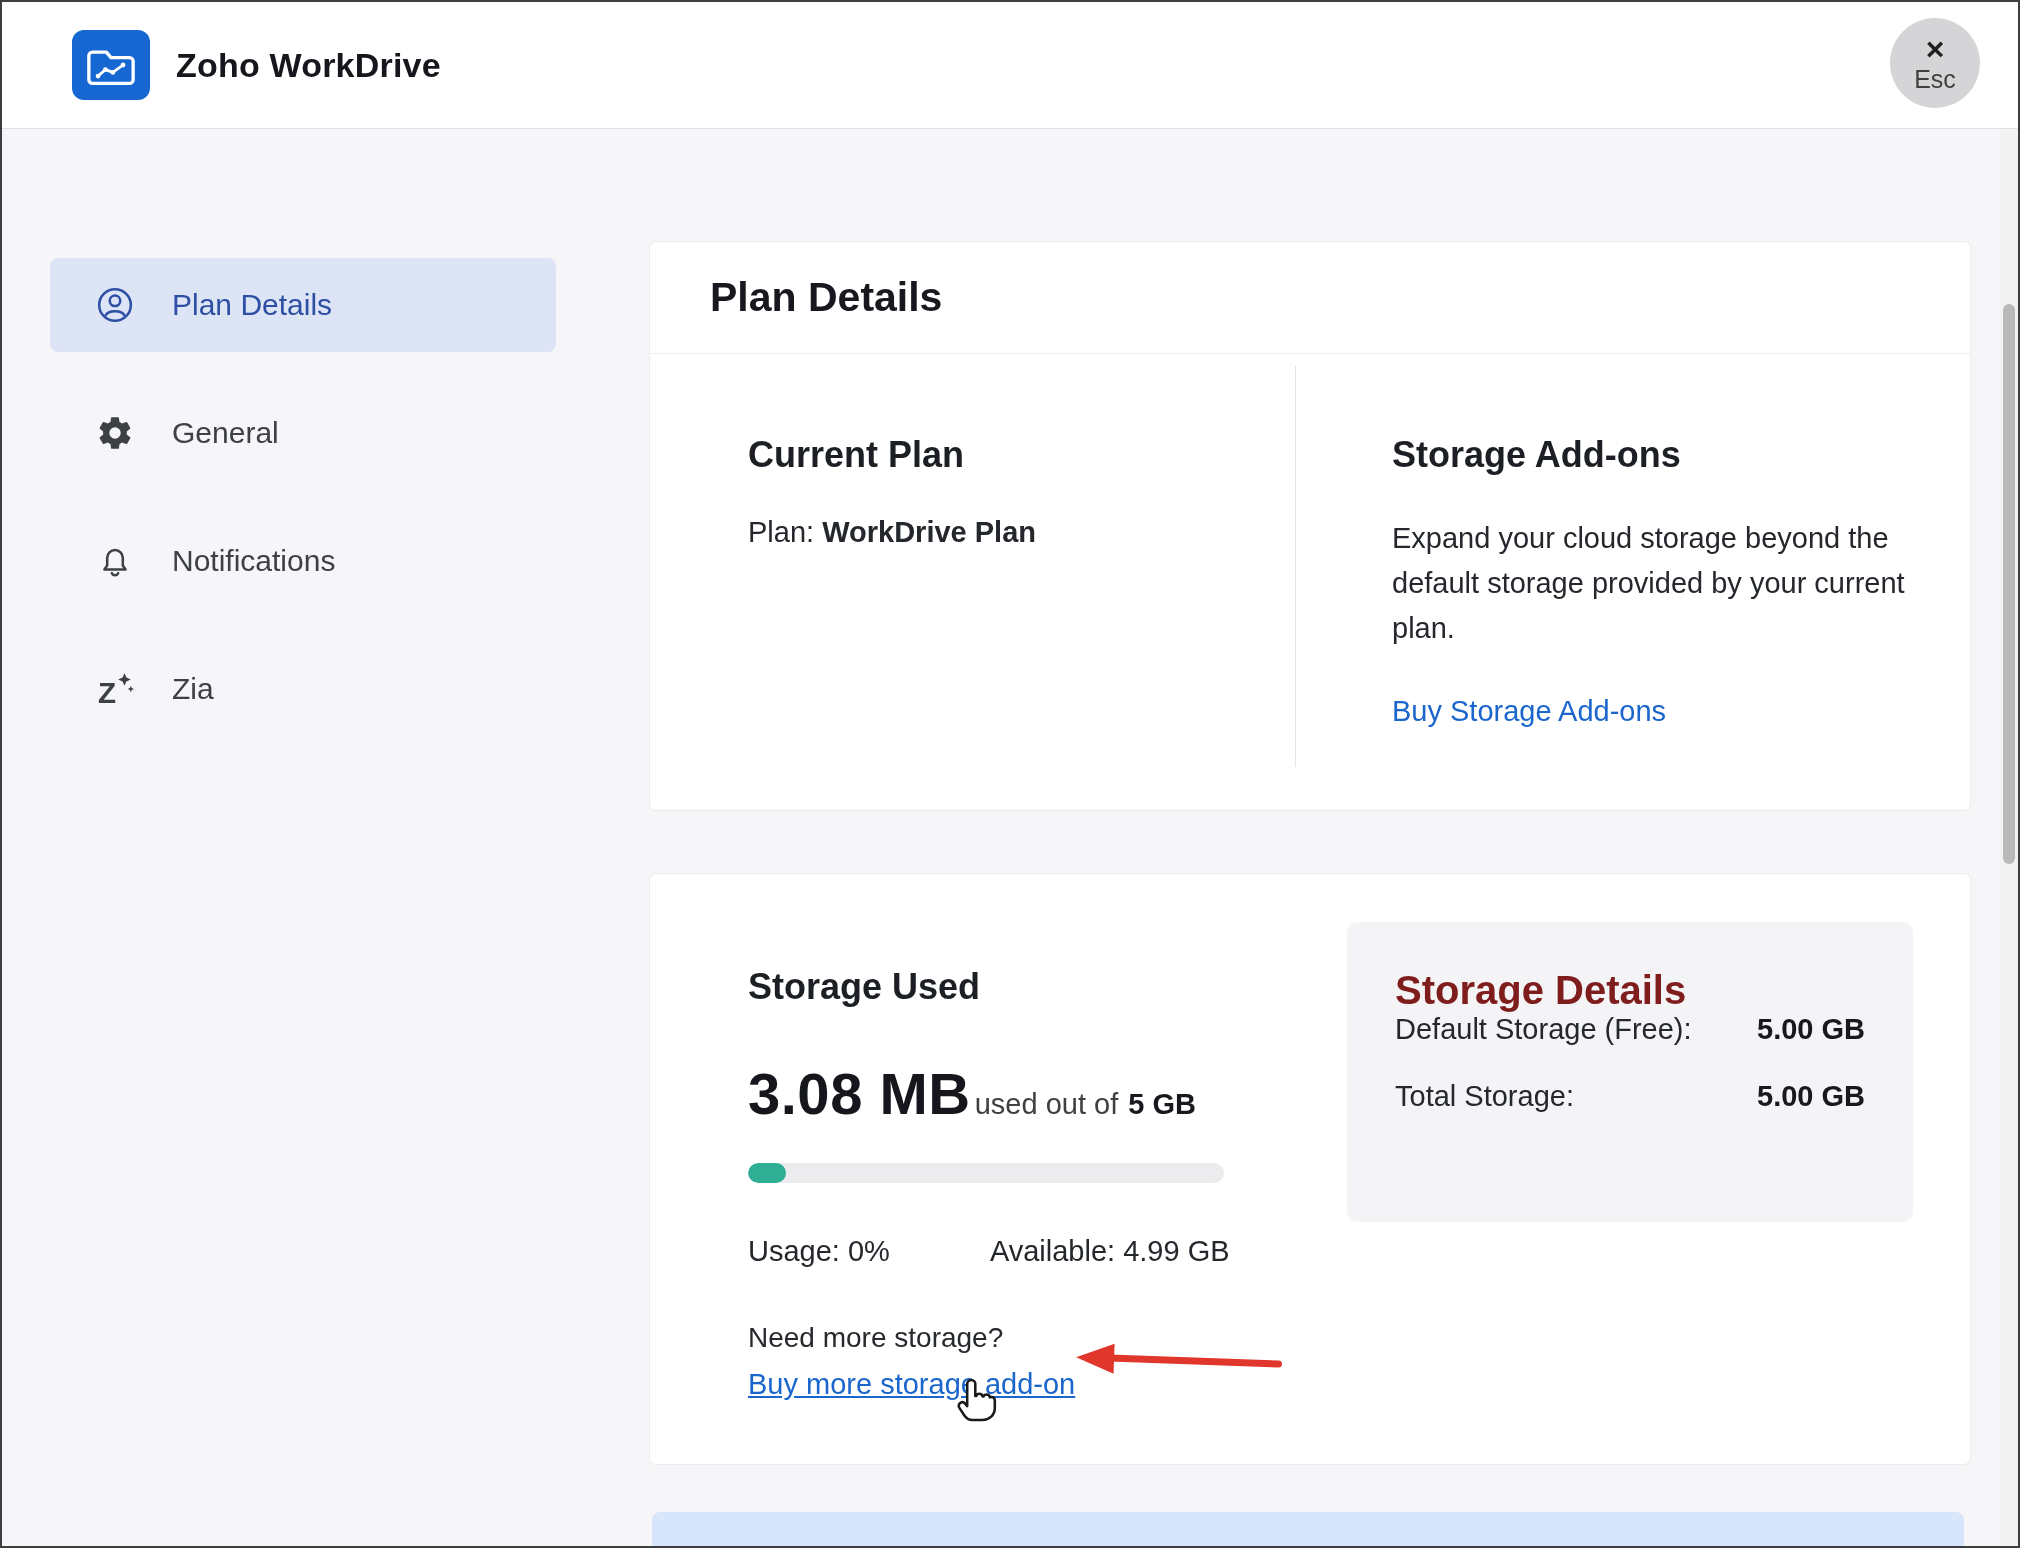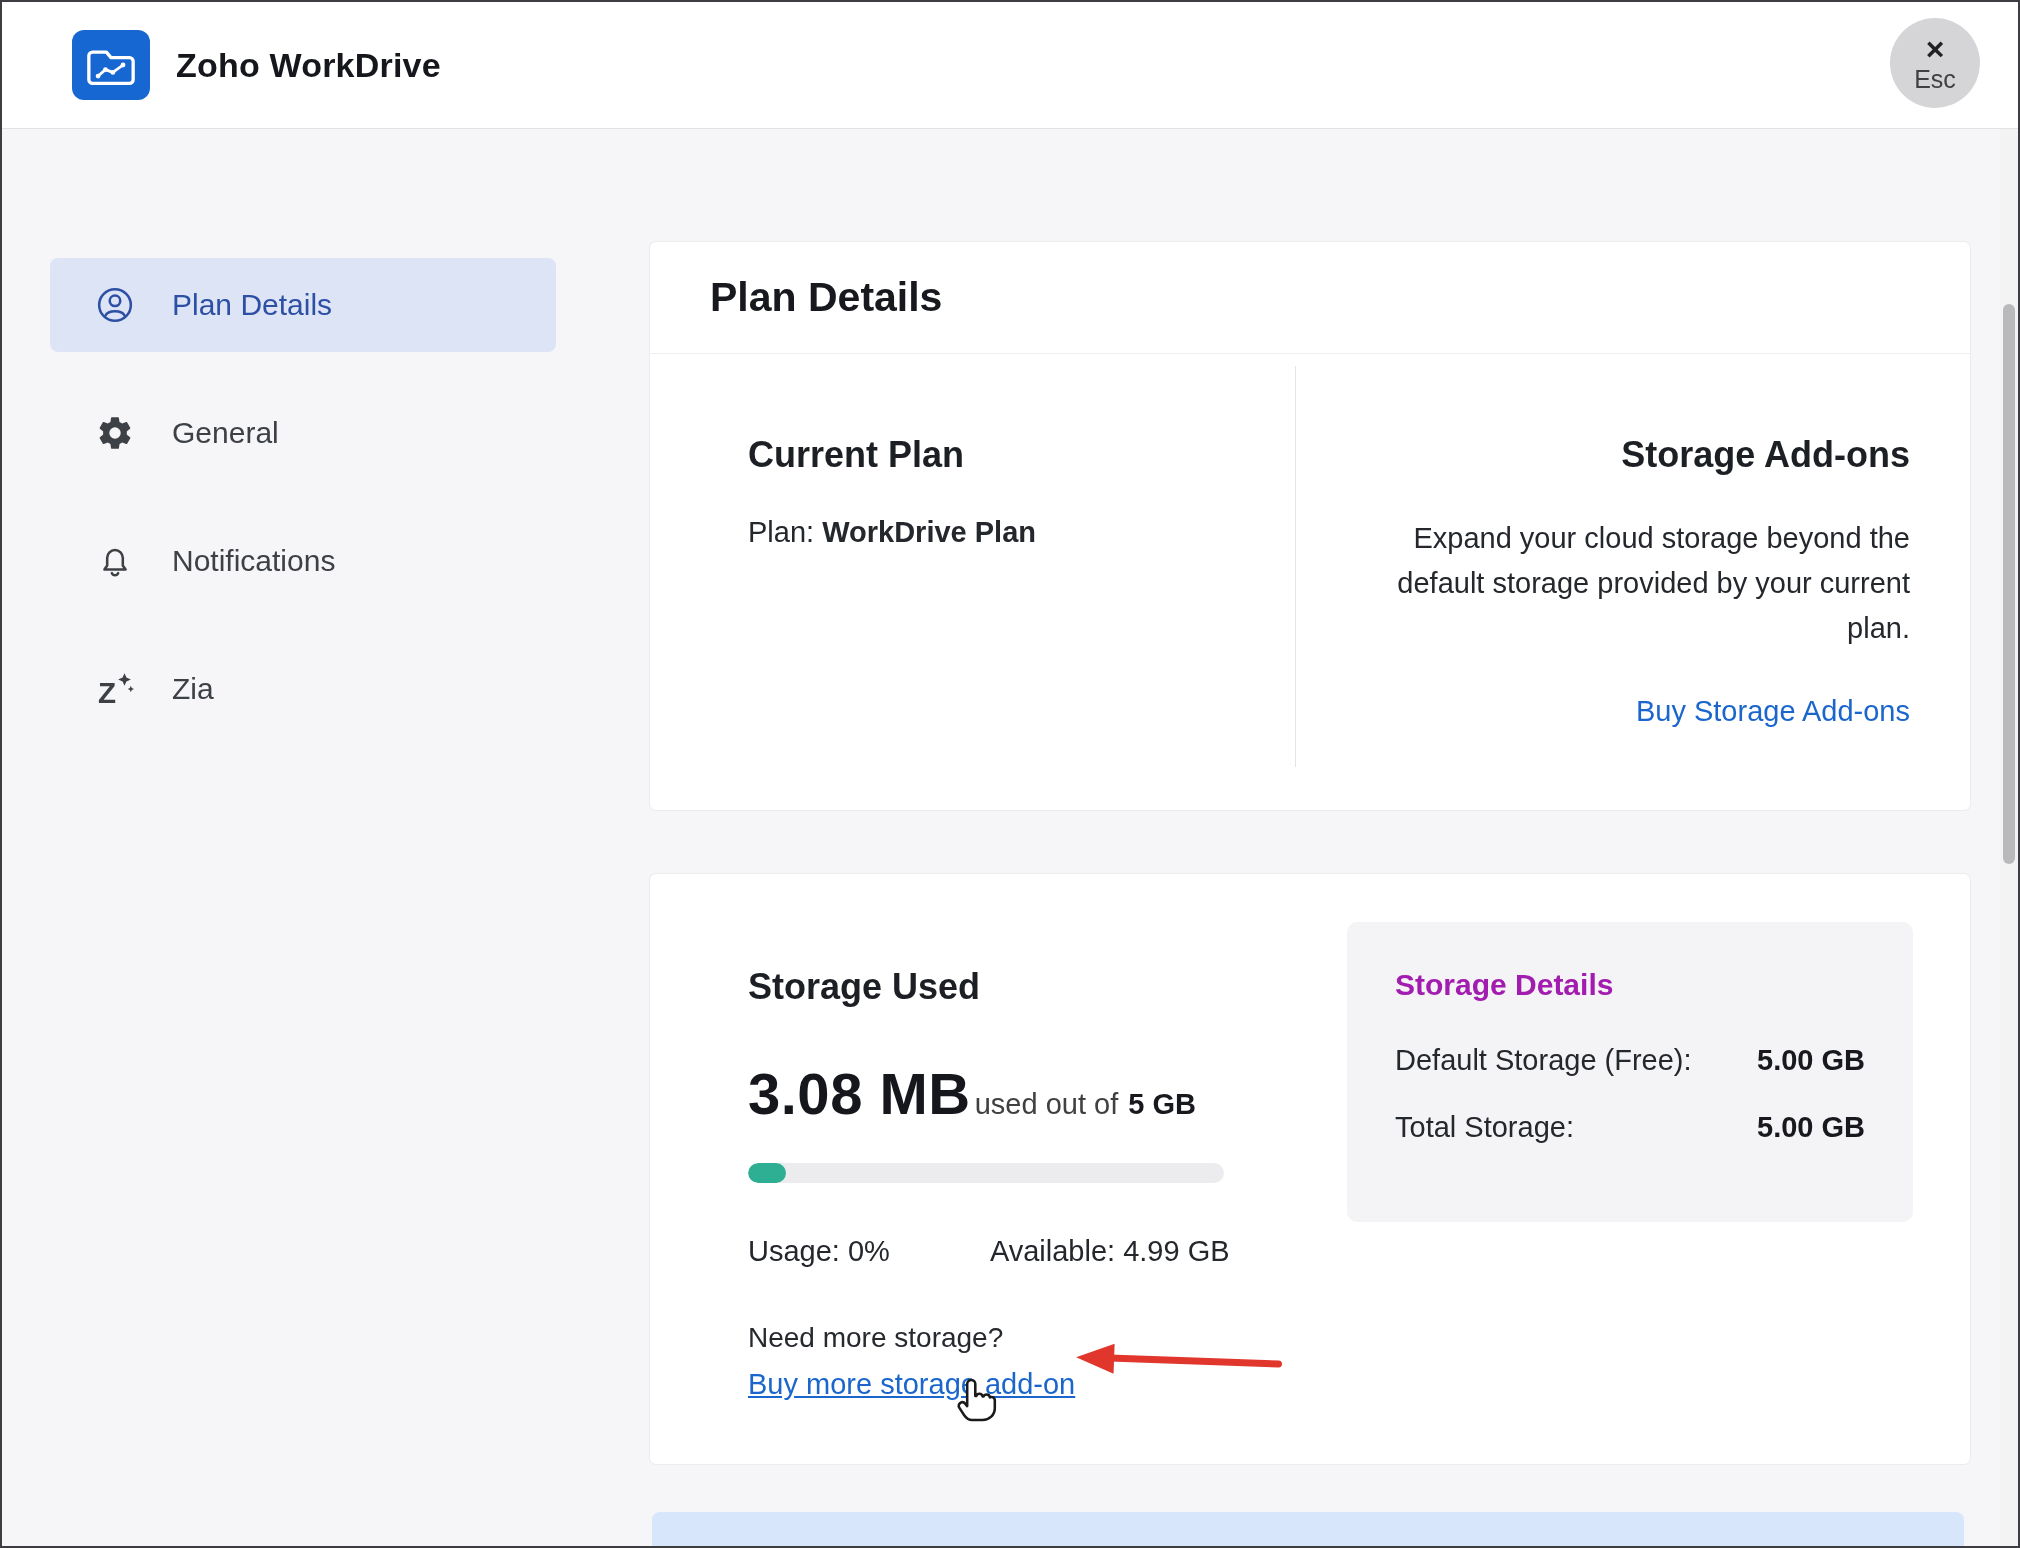--- a/index.html
+++ b/index.html
@@ -22,21 +22,21 @@
   .side-item svg { width:38px; height:38px; margin-right:38px; flex:none; }
   .side-item.active { background:#dde4f6; color:#2d4fa4; font-weight:500; }
 
   
   .card { position:absolute; background:#fff; border-radius:6px; box-shadow:0 0 0 1px #ececee; z-index:2; }
   .card1 { left:648px; top:240px; width:1320px; height:568px; }
   .card1-title { height:112px; display:flex; align-items:center; padding-left:60px; font-size:41px; font-weight:600; color:#17191e; border-bottom:1px solid #eeeeef; }
   .card1-body { display:flex; height:455px; }
   .col-left { width:645px; padding:80px 40px 0 98px; }
   .v-divider { width:1px; background:#e4e4e6; margin:12px 0 42px; }
-  .col-right { flex:1; padding:80px 60px 0 96px;text-align:right; }
+  .col-right { flex:1; padding:80px 60px 0 96px; }
   .section-h { font-size:36px; font-weight:700; color:#1c1f24; margin-bottom:40px; }
   .body-line { font-size:29px; color:#24272c; margin-bottom:26px; }
   .body-line b { font-weight:700; }
   .addon-desc { font-size:29px; color:#24272c; line-height:1.55; max-width:545px; }
   .link { color:#1b66cc; font-size:29px; font-weight:500; cursor:pointer; display:inline-block; }
   .addon-link { margin-top:44px; }
 
   .card2 { left:648px; top:872px; width:1320px; height:590px; }
   .storage-left { position:absolute; left:98px; top:92px; width:560px; }
   .usage-line { display:flex; align-items:baseline; margin-top:52px; }
@@ -44,21 +44,21 @@
   .usage-mid { font-size:29px; color:#404040; margin-left:4px; }
   .usage-total { font-size:29px; font-weight:700; color:#17191e; margin-left:10px; }
   .progress-track { margin-top:36px; width:476px; height:20px; background:#ececee; border-radius:10px; overflow:hidden; }
   .progress-fill { height:100%; background:#2eae93; border-radius:10px; width:8%; }
   .stats-row { display:flex; margin-top:52px; font-size:29px; color:#24272c; }
   .stat-available { margin-left:100px; }
   .need-more { margin-top:54px; font-size:28px; color:#26292e; }
   .buy-link { margin-top:14px; text-decoration:underline; }
 
   .details-box { position:absolute; left:697px; top:48px; width:566px; height:300px; background:#f4f4f6; border-radius:10px; padding:46px 48px; }
-  .details-title { font-size:30px; font-weight:700; color:#a21caf; margin-bottom:42px; }
+  .details-title { font-size:40px; font-weight:700; color:#7f1d1d; }
   .detail-row { display:flex; justify-content:space-between; font-size:29px; margin-bottom:34px; }
   .detail-label { color:#24272c; }
   .detail-value { font-weight:700; color:#17191e; }
 
   .arrow-annot { position:absolute; left:420px; top:468px; width:220px; height:40px; pointer-events:none; }
   .hand-cursor { position:absolute; left:304px; top:498px; width:48px; height:54px; pointer-events:none; }
 
   .bottom-banner { position:absolute; left:650px; top:1510px; width:1312px; height:40px; background:#d8e6fb; border-radius:8px 8px 0 0; z-index:2; }
 
   

